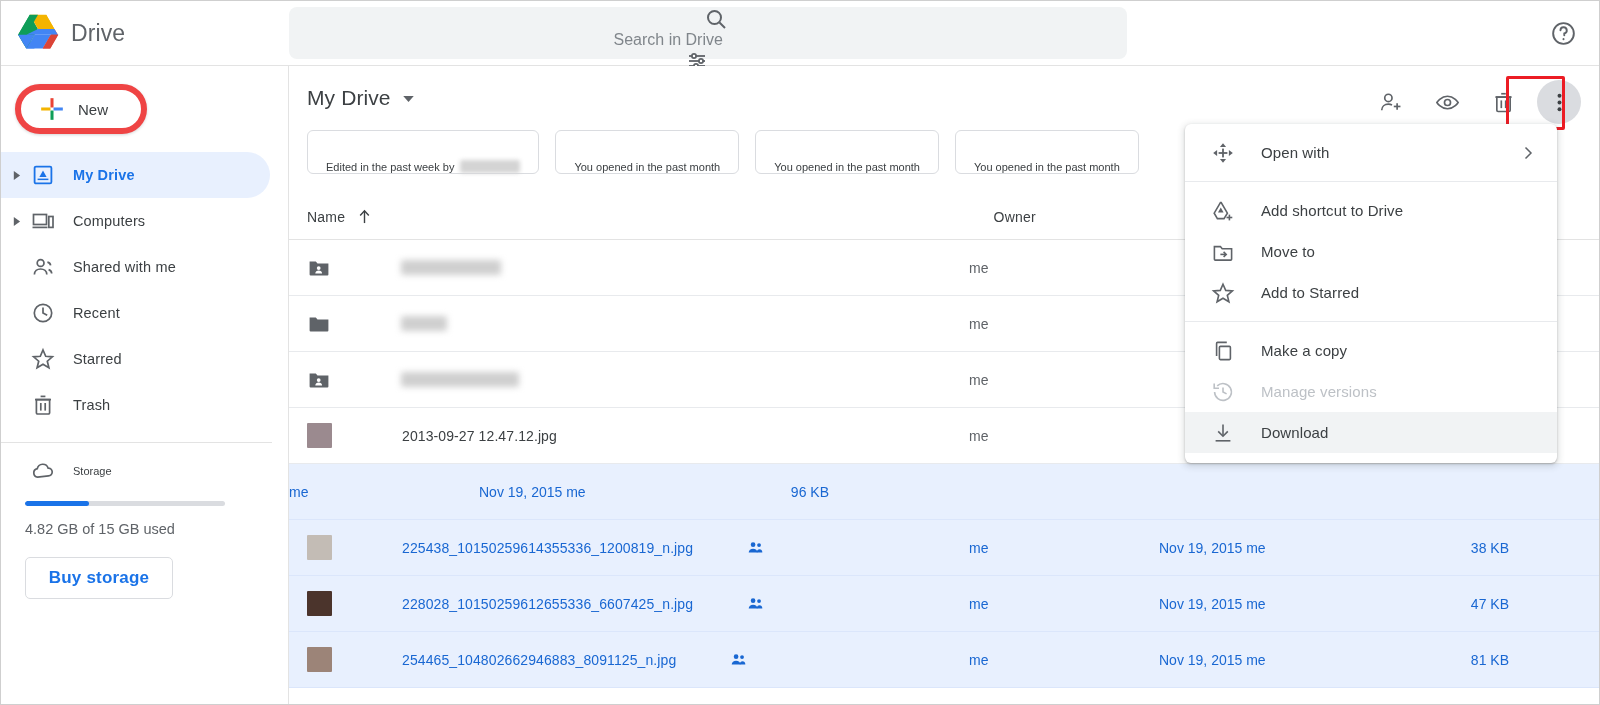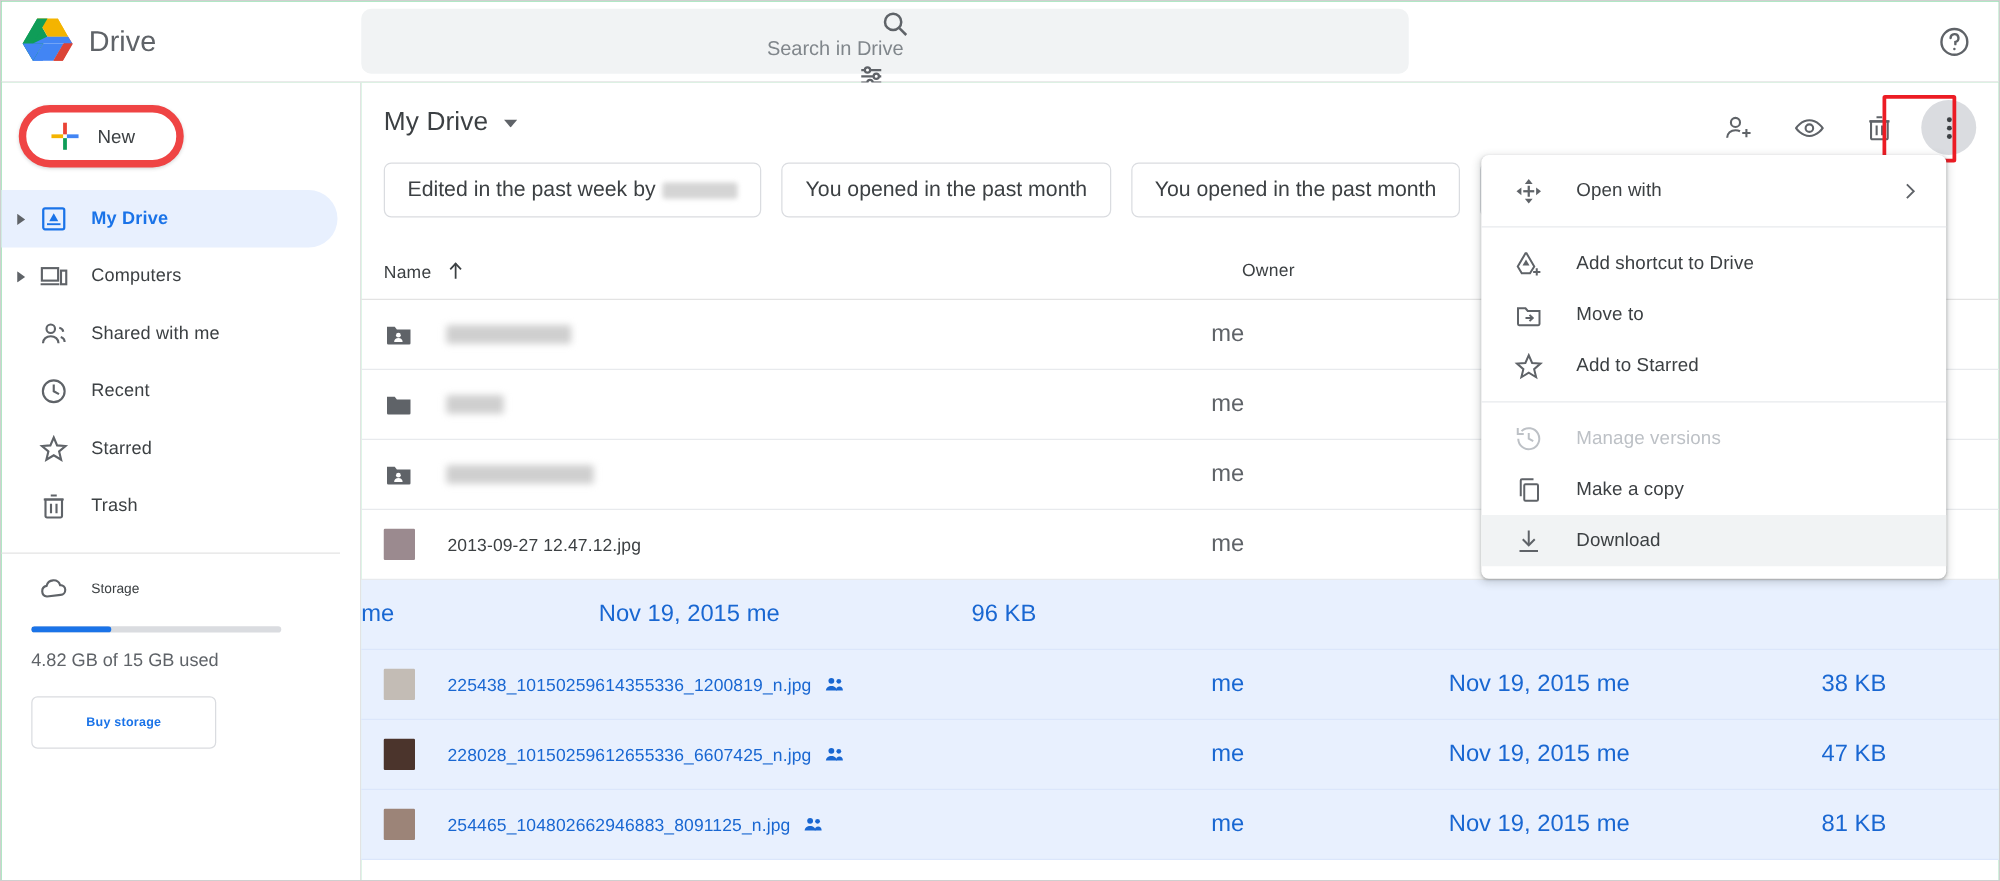--- a/index.html
+++ b/index.html
@@ -90,21 +90,21 @@
   .storage-label { font-size: 11px; color: #3c4043; margin-left: 18px; }
   .bar-track {
     margin: 6px 0 0 24px; width: 200px; height: 5px;
     background: #dadce0; border-radius: 3px; overflow: hidden;
   }
   .bar-fill { height: 5px; width: 32%; background: #1a73e8; border-radius: 3px; }
   .storage-text { margin: 15px 0 0 24px; font-size: 14.5px; color: #5f6368; }
   .buy-btn {
     margin: 20px 0 0 24px; width: 148px; height: 42px;
     border: 1px solid #dadce0; border-radius: 5px; background: #fff;
-    color: #1a73e8; font-size: 10px; font-weight: 700; letter-spacing: .2px;
+    color: #1a73e8; font-size: 17px; font-weight: 700; letter-spacing: .2px;
     cursor: pointer; font-family: "Liberation Sans", sans-serif;
   }
 
   
   .main {
     position: absolute; left: 288px; top: 65px;
     width: 1312px; height: 640px; background: #fff;
   }
   .crumbbar { height: 64px; display: flex; align-items: center; padding-left: 18px; position: relative; }
   .crumb-title { font-size: 21px; color: #3c4043; letter-spacing: .1px; }
@@ -120,22 +120,22 @@
   .tool-btn.hovered { background: #dadce0; }
   .redbox {
     position: absolute; border: 3px solid #ec1c24; border-radius: 2px;
     pointer-events: none;
   }
 
   
   .chips { display: flex; gap: 16px; padding-left: 18px; height: 54px; }
   .chip {
     height: 44px; border: 1px solid #dadce0; border-radius: 6px;
-    background: #fff; display: flex; align-items: center; padding: 0 18px;
-    font-size: 17px; color: #3c4043; white-space: nowrap; cursor: pointer;
+    background: #fff; display: flex; align-items: flex-end; padding: 0 18px;
+    font-size: 11px; color: #3c4043; white-space: nowrap; cursor: pointer;
   }
   .redact { display: inline-block; height: 13px; background: #d4d4d4; border-radius: 2px;
             margin-left: 6px; filter: blur(2.2px); vertical-align: middle; }
 
   
   .thead {
     display: flex; align-items: center; height: 46px;
     border-bottom: 1px solid #e3e3e3; margin-top: 10px; gap: 40px;
   }
   .col-name { width: 680px; padding-left: 18px; display: flex; align-items: center; }
@@ -143,28 +143,28 @@
   .col-date { width: 230px; }
   .col-size { width: 120px; text-align: right; }
   .th { font-size: 14px; color: #3c4043; letter-spacing: .2px; }
   .sort-arrow { width: 15px; height: 15px; margin-left: 12px; color: #3c4043; }
 
   .row {
     display: flex; align-items: center; height: 56px;
     border-bottom: 1px solid #e8eaed; cursor: pointer;
   }
   .row.selected { background: #e8f0fe; border-bottom-color: #dbe6fb; }
-  .row .col-name { display: flex; align-items: center; }
+  .row .col-name { display: flex; align-items: center; gap: 44px; }
   .ficon { width: 24px; height: 24px; flex: none; color: #5f6368; }
   .thumb { width: 25px; height: 25px; flex: none; border-radius: 1px; }
   .fname { font-size: 14px; color: #3c4043; margin-left: 26px; letter-spacing: .1px; }
   .row.selected .fname { color: #1967d2; }
   .blurname { height: 15px; background: #cfcfcf; border-radius: 2px; margin-left: 26px; filter: blur(3px); }
   .share-badge { width: 17px; height: 17px; margin-left: 10px; color: #1967d2; flex: none; }
-  .cell { font-size: 19px; color: #5f6368; }
+  .cell { font-size: 14px; color: #5f6368; }
   .row.selected .cell { color: #1967d2; }
 
   
   .ctxmenu {
     position: absolute; left: 1184px; top: 123px; width: 372px;
     background: #fff; border-radius: 6px;
     box-shadow: 0 2px 6px 2px rgba(60,64,67,.15), 0 1px 2px rgba(60,64,67,.3);
     padding: 8px 0 10px 0; z-index: 40;
   }
   .mi {
@@ -533,37 +533,37 @@
 
     <div class="mi">
       <svg class="mi-icon" viewBox="0 0 24 24" fill="none" stroke="currentColor" stroke-width="1.6">
         <polygon points="12,3.2 14.7,9.4 21.4,9.9 16.3,14.3 17.9,20.8 12,17.2 6.1,20.8 7.7,14.3 2.6,9.9 9.3,9.4"></polygon>
       </svg>
       <span class="mi-label">Add to Starred</span>
     </div>
 
     <div class="mi-divider"></div>
 
+    <div class="mi">
+      <svg class="mi-icon" viewBox="0 0 24 24" fill="none" stroke="currentColor" stroke-width="1.6">
+        <rect x="8.4" y="7.4" width="11" height="13.2" rx="1"></rect>
+        <path d="M5.6 17V4.4a1 1 0 0 1 1-1h9.2"></path>
+      </svg>
+      <span class="mi-label">Make a copy</span>
+    </div>
+
     <div class="mi disabled">
       <svg class="mi-icon" viewBox="0 0 24 24" fill="none" stroke="currentColor" stroke-width="1.6">
         <path d="M3.6 12a8.4 8.4 0 1 0 2.6-6.1"></path>
           <polyline points="3.2,3.4 3.2,8.2 8,8.2"></polyline>
         <polyline points="12,7.4 12,12 15.6,13.9"></polyline>
       </svg>
       <span class="mi-label">Manage versions</span>
     </div>
 
-    <div class="mi">
-      <svg class="mi-icon" viewBox="0 0 24 24" fill="none" stroke="currentColor" stroke-width="1.6">
-        <rect x="8.4" y="7.4" width="11" height="13.2" rx="1"></rect>
-        <path d="M5.6 17V4.4a1 1 0 0 1 1-1h9.2"></path>
-      </svg>
-      <span class="mi-label">Make a copy</span>
-    </div>
-
     <div class="mi active">
       <svg class="mi-icon" viewBox="0 0 24 24" fill="none" stroke="currentColor" stroke-width="1.6">
         <line x1="12" y1="3.4" x2="12" y2="15"></line>
           <polyline points="7.2,10.4 12,15.2 16.8,10.4"></polyline>
         <line x1="4.6" y1="19.8" x2="19.4" y2="19.8"></line>
       </svg>
       <span class="mi-label">Download</span>
     </div>
   </div>
 

